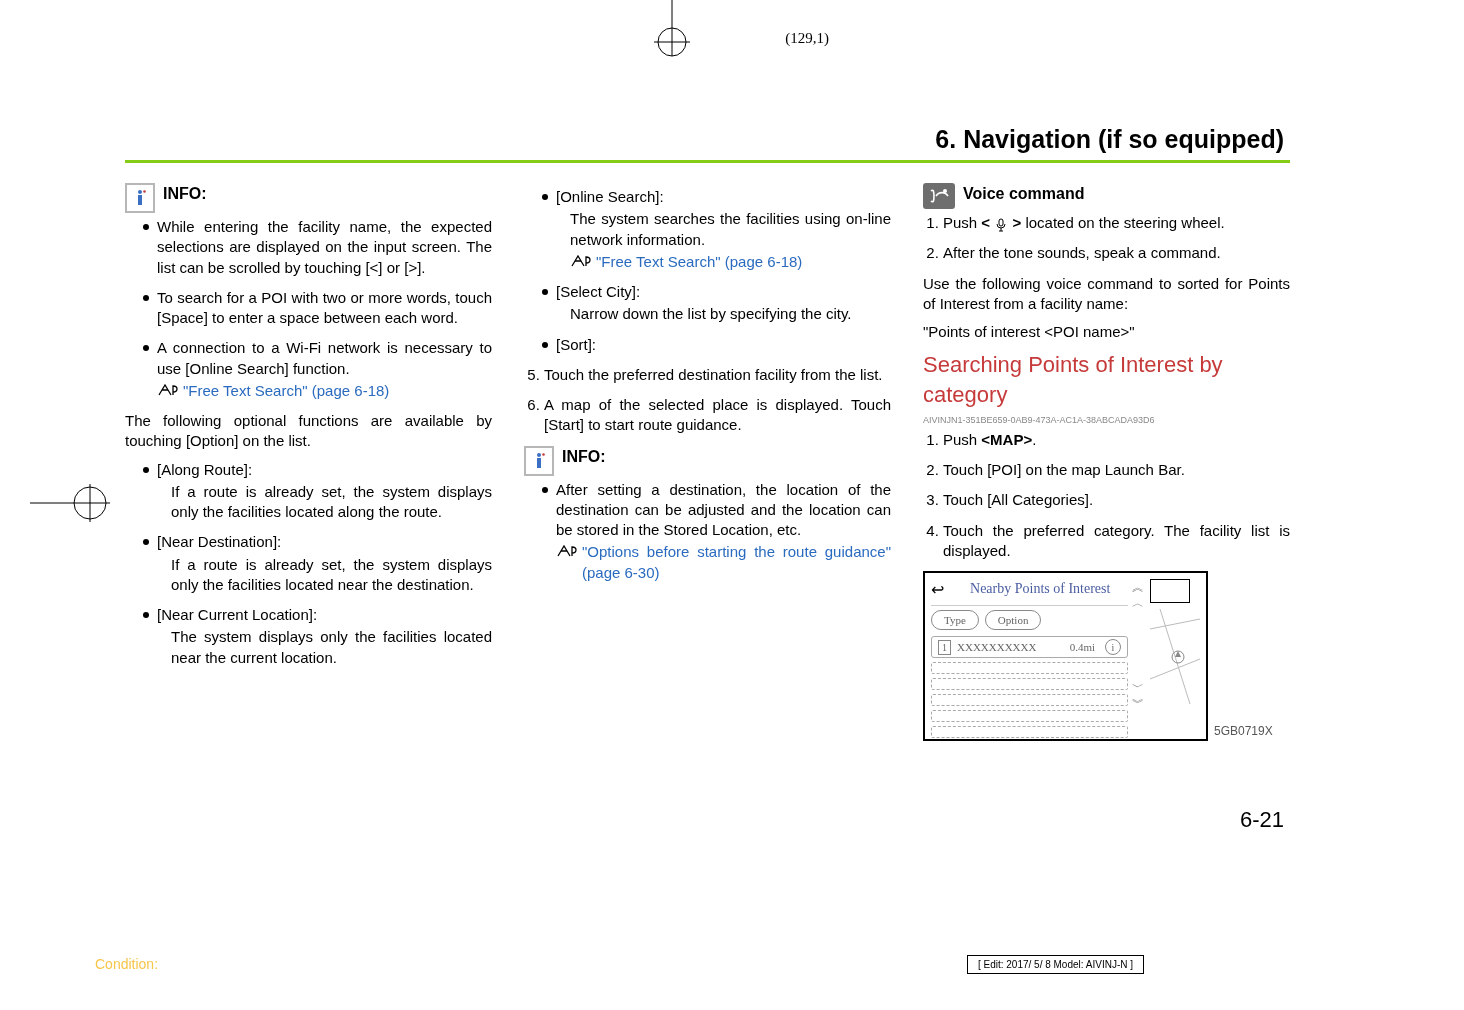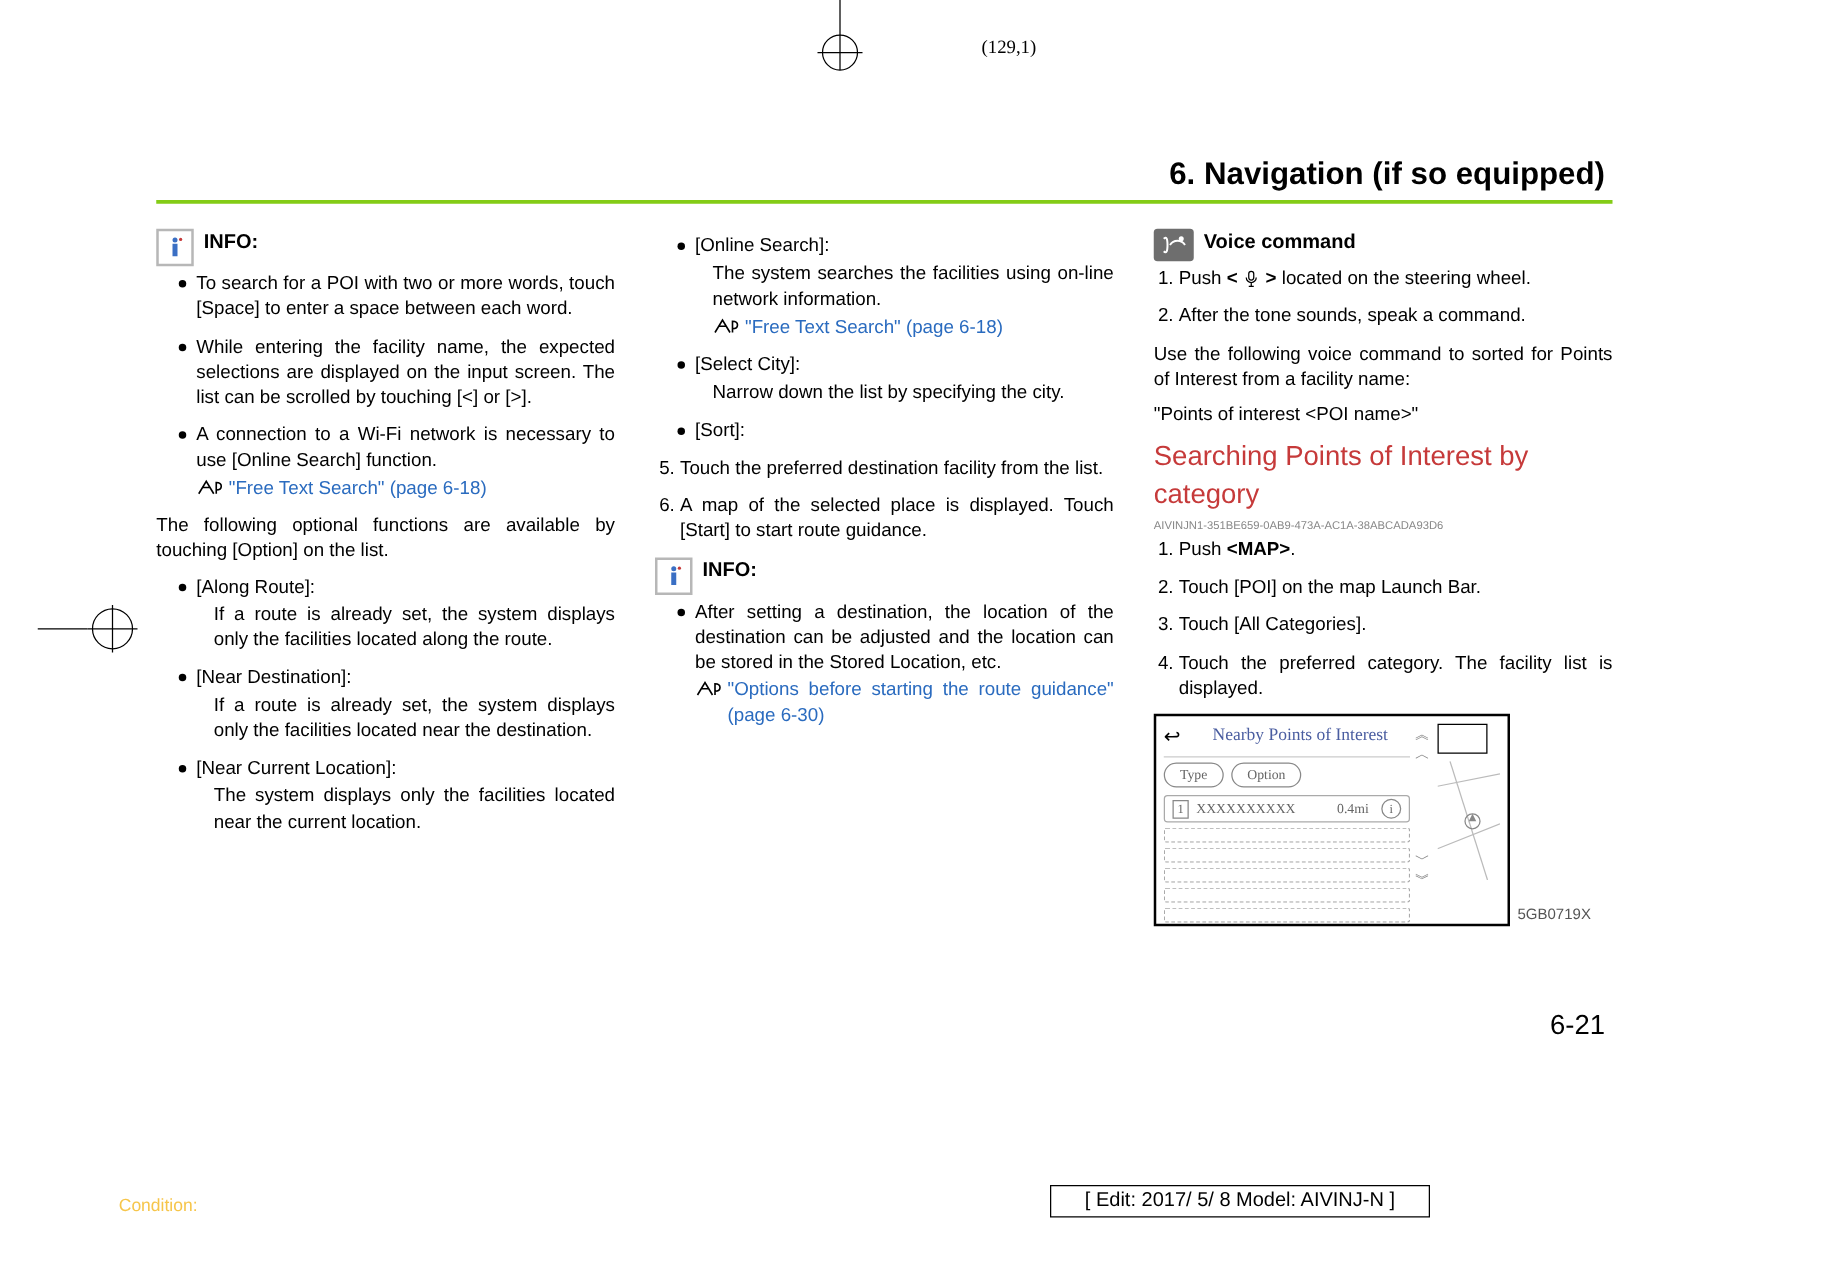--- a/index.html
+++ b/index.html
@@ -44,21 +44,21 @@
 .listItem .num{border:1px solid #888;padding:0 3px;font-size:10px}
 .listItem .dist{margin-left:auto}
 .listItem .infoCirc{border:1px solid #888;border-radius:50%;width:14px;height:14px;display:flex;align-items:center;justify-content:center;font-size:10px;margin-left:4px}
 .dashedRow{border:1px dashed #aaa;height:10px;margin-bottom:4px;border-radius:2px}
 .sideArrows{display:flex;flex-direction:column;justify-content:space-between;height:132px;margin-left:4px}
 .sideArrows span{color:#888;font-size:12px;text-align:center}
 .mini{border:1px solid #000;width:38px;height:22px;margin-bottom:6px}
 .miniMap{color:#999;font-size:11px}
 .pageNum{position:absolute;bottom:12px;right:6px;font-size:22px}
 .footerLeft{position:absolute;bottom:38px;left:95px;color:#f6c54a;font-size:14px}
-.footerRight{position:absolute;bottom:36px;right:200px;border:1px solid #000;padding:3px 27px;font-family:Arial;font-size:16px}
+.footerRight{position:absolute;bottom:36px;right:200px;border:1px solid #000;padding:3px 10px;font-family:Arial;font-size:10px}
 .bold{font-weight:bold}
 .micGlyph{display:inline-block;width:14px;height:14px;vertical-align:middle}
 </style>
 </head>
 <body>
 
 <div class="page">
   <div class="headerCoord">(129,1)</div>
 
   <div class="registerTop">
@@ -88,22 +88,22 @@
           <div class="infoIcon">
             <svg viewBox="0 0 18 18">
                 <rect x="7" y="6" width="4" height="10" fill="#3a6fc4"></rect>
                 <circle cx="9" cy="3" r="2" fill="#3a6fc4"></circle>
                 <circle cx="13.5" cy="2.5" r="1.3" fill="#c63a3a"></circle>
               </svg>
           </div>
           <span class="sectionLabel">INFO:</span>
         </div>
         <ul class="bullets">
+          <li>While entering the facility name, the expected selections are displayed on the input screen. The list can be scrolled by touching [&lt;] or [&gt;].</li>
           <li>To search for a POI with two or more words, touch [Space] to enter a space between each word.</li>
-          <li>While entering the facility name, the expected selections are displayed on the input screen. The list can be scrolled by touching [&lt;] or [&gt;].</li>
           <li>
             <span>A connection to a Wi-Fi network is necessary to use [Online Search] function.</span>
             <div class="refRowTight">
               <span class="refIcon">
                   <svg viewBox="0 0 22 14">
                     <path d="M2 12 L8 2 L14 12 M5 7 H11 M16 12 L16 3 Q20 3 20 6 Q20 9 16 9" fill="none" stroke="#000" stroke-width="1.3"></path>
                   </svg>
                 </span>
               <span class="refLink">"Free Text Search" (page 6-18)</span>
             </div>

